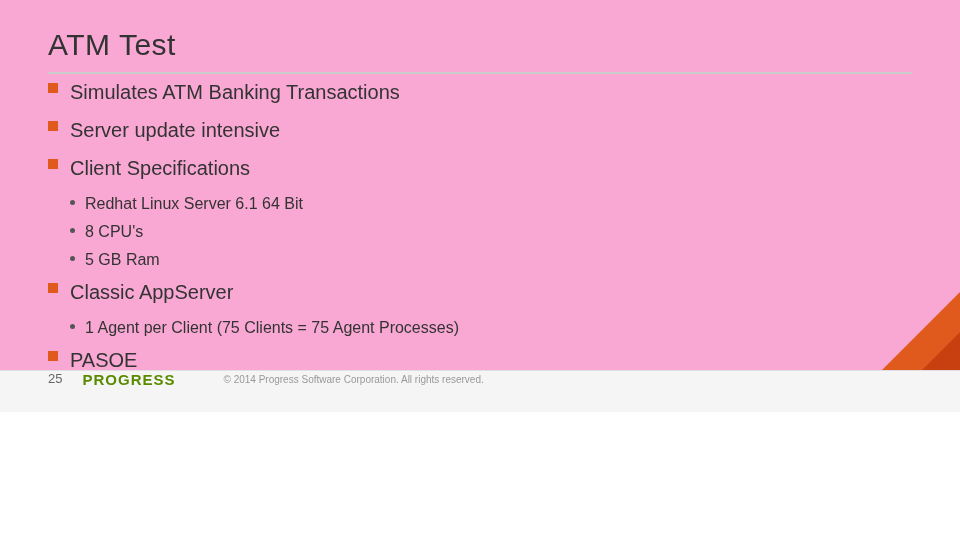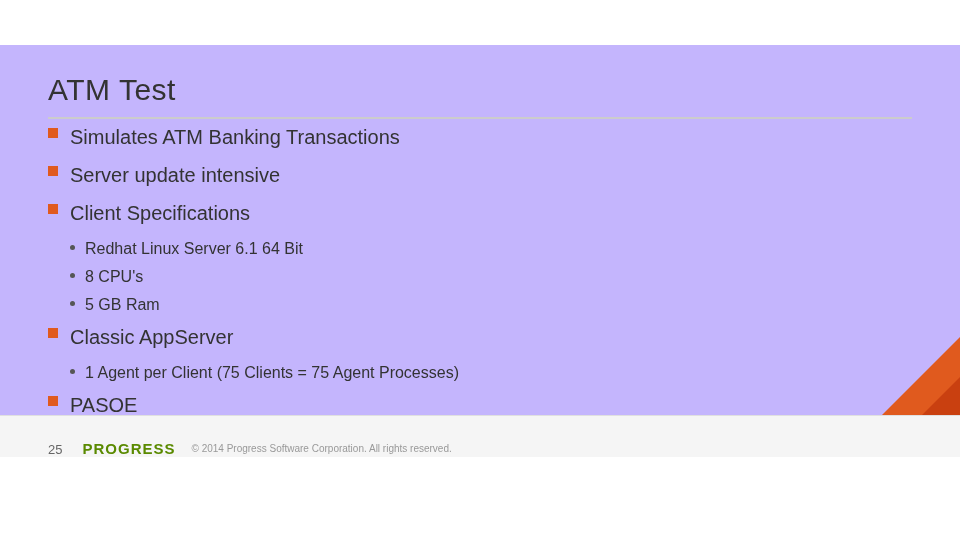--- a/index.html
+++ b/index.html
@@ -9,23 +9,22 @@
       height: 540px;
       background: #ffffff;
       font-family: 'Segoe UI', Arial, sans-serif;
       position: relative;
       overflow: hidden;
     }
 
     .slide {
       width: 960px;
       height: 412px;
-      background: #c4b5fd;
+      background: #f9a8d4;
       position: relative;
-      margin-top: 45px;
     }
 
     
     .title-area {
       padding: 28px 48px 0 48px;
     }
 
     .slide-title {
       font-size: 30px;
       font-weight: 300;
@@ -97,34 +96,35 @@
 
     
     .bottom-bar {
       position: absolute;
       bottom: 0;
       left: 0;
       right: 0;
       height: 42px;
       background: #f5f5f5;
       display: flex;
-      align-items: flex-end;
+      align-items: flex-start;
       padding: 0 48px;
       border-top: 1px solid #e0e0e0;
     }
 
     .page-number {
       font-size: 13px;
       color: #666666;
       margin-right: 20px;
     }
 
     .progress-logo {
       display: flex;
       align-items: center;
+      gap: 32px;
     }
 
     .progress-logo-text {
       font-size: 15px;
       font-weight: 700;
       color: #5a8a00;
       letter-spacing: 1px;
       margin-right: 16px;
     }
 

